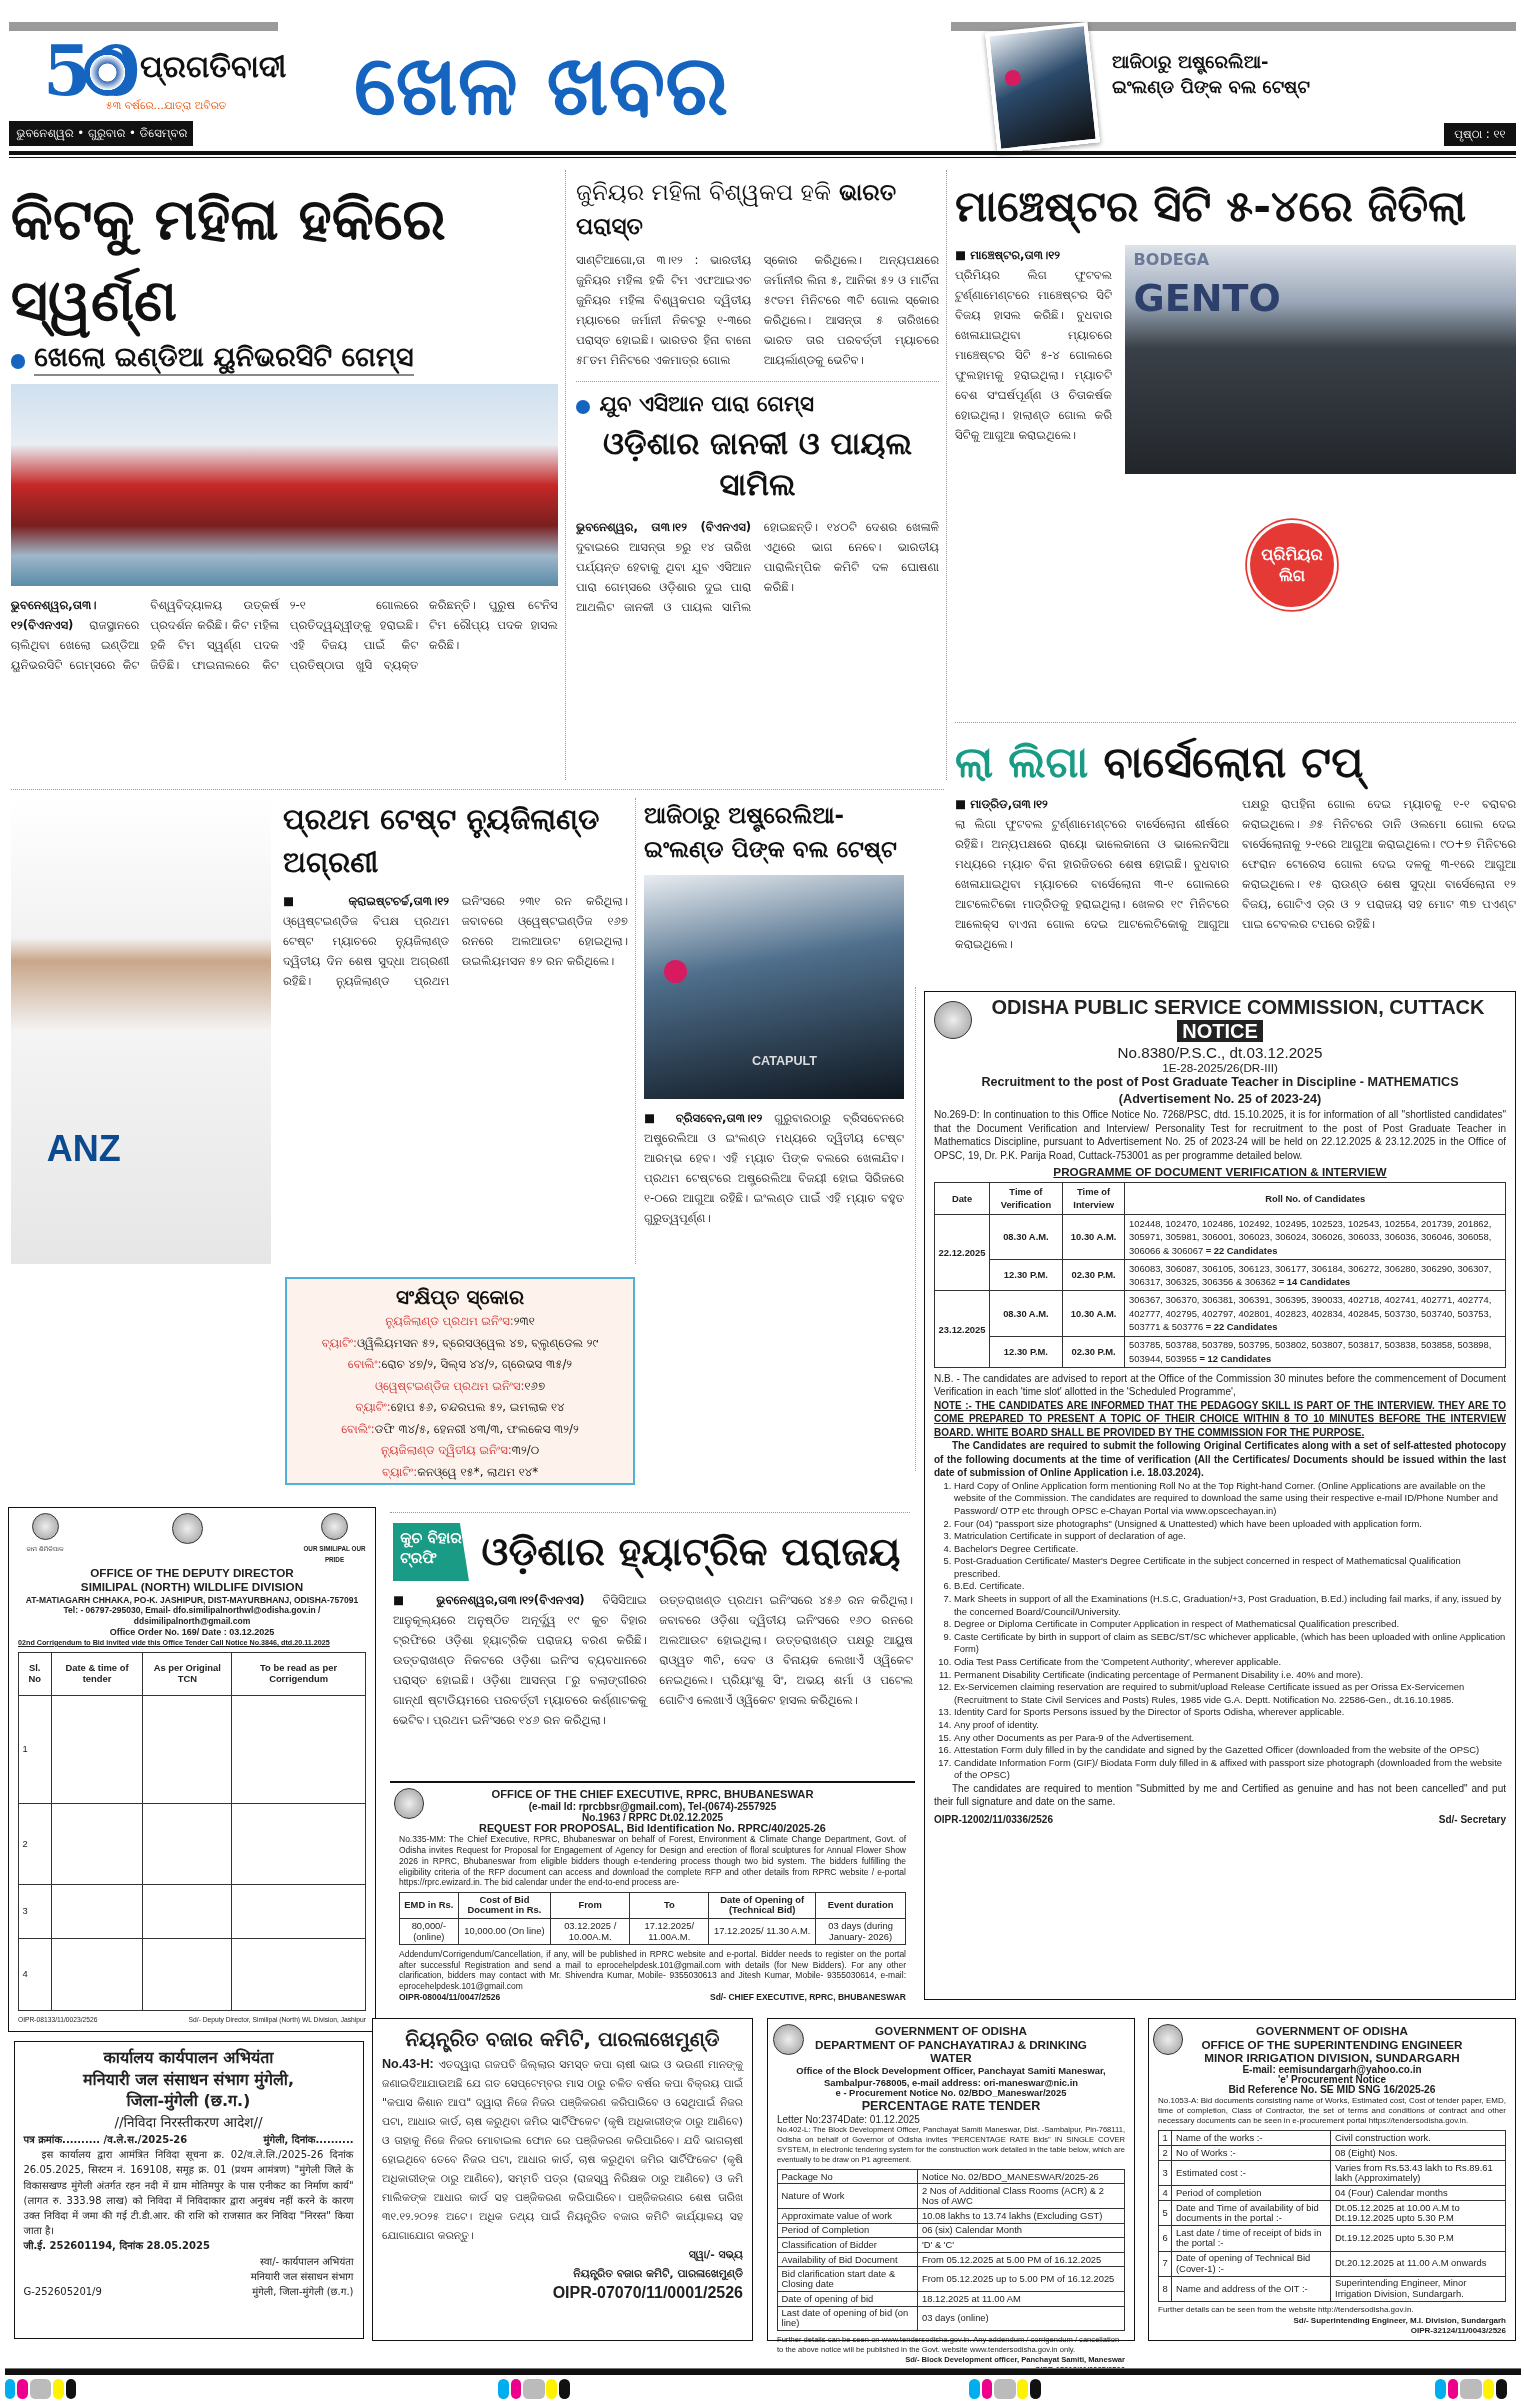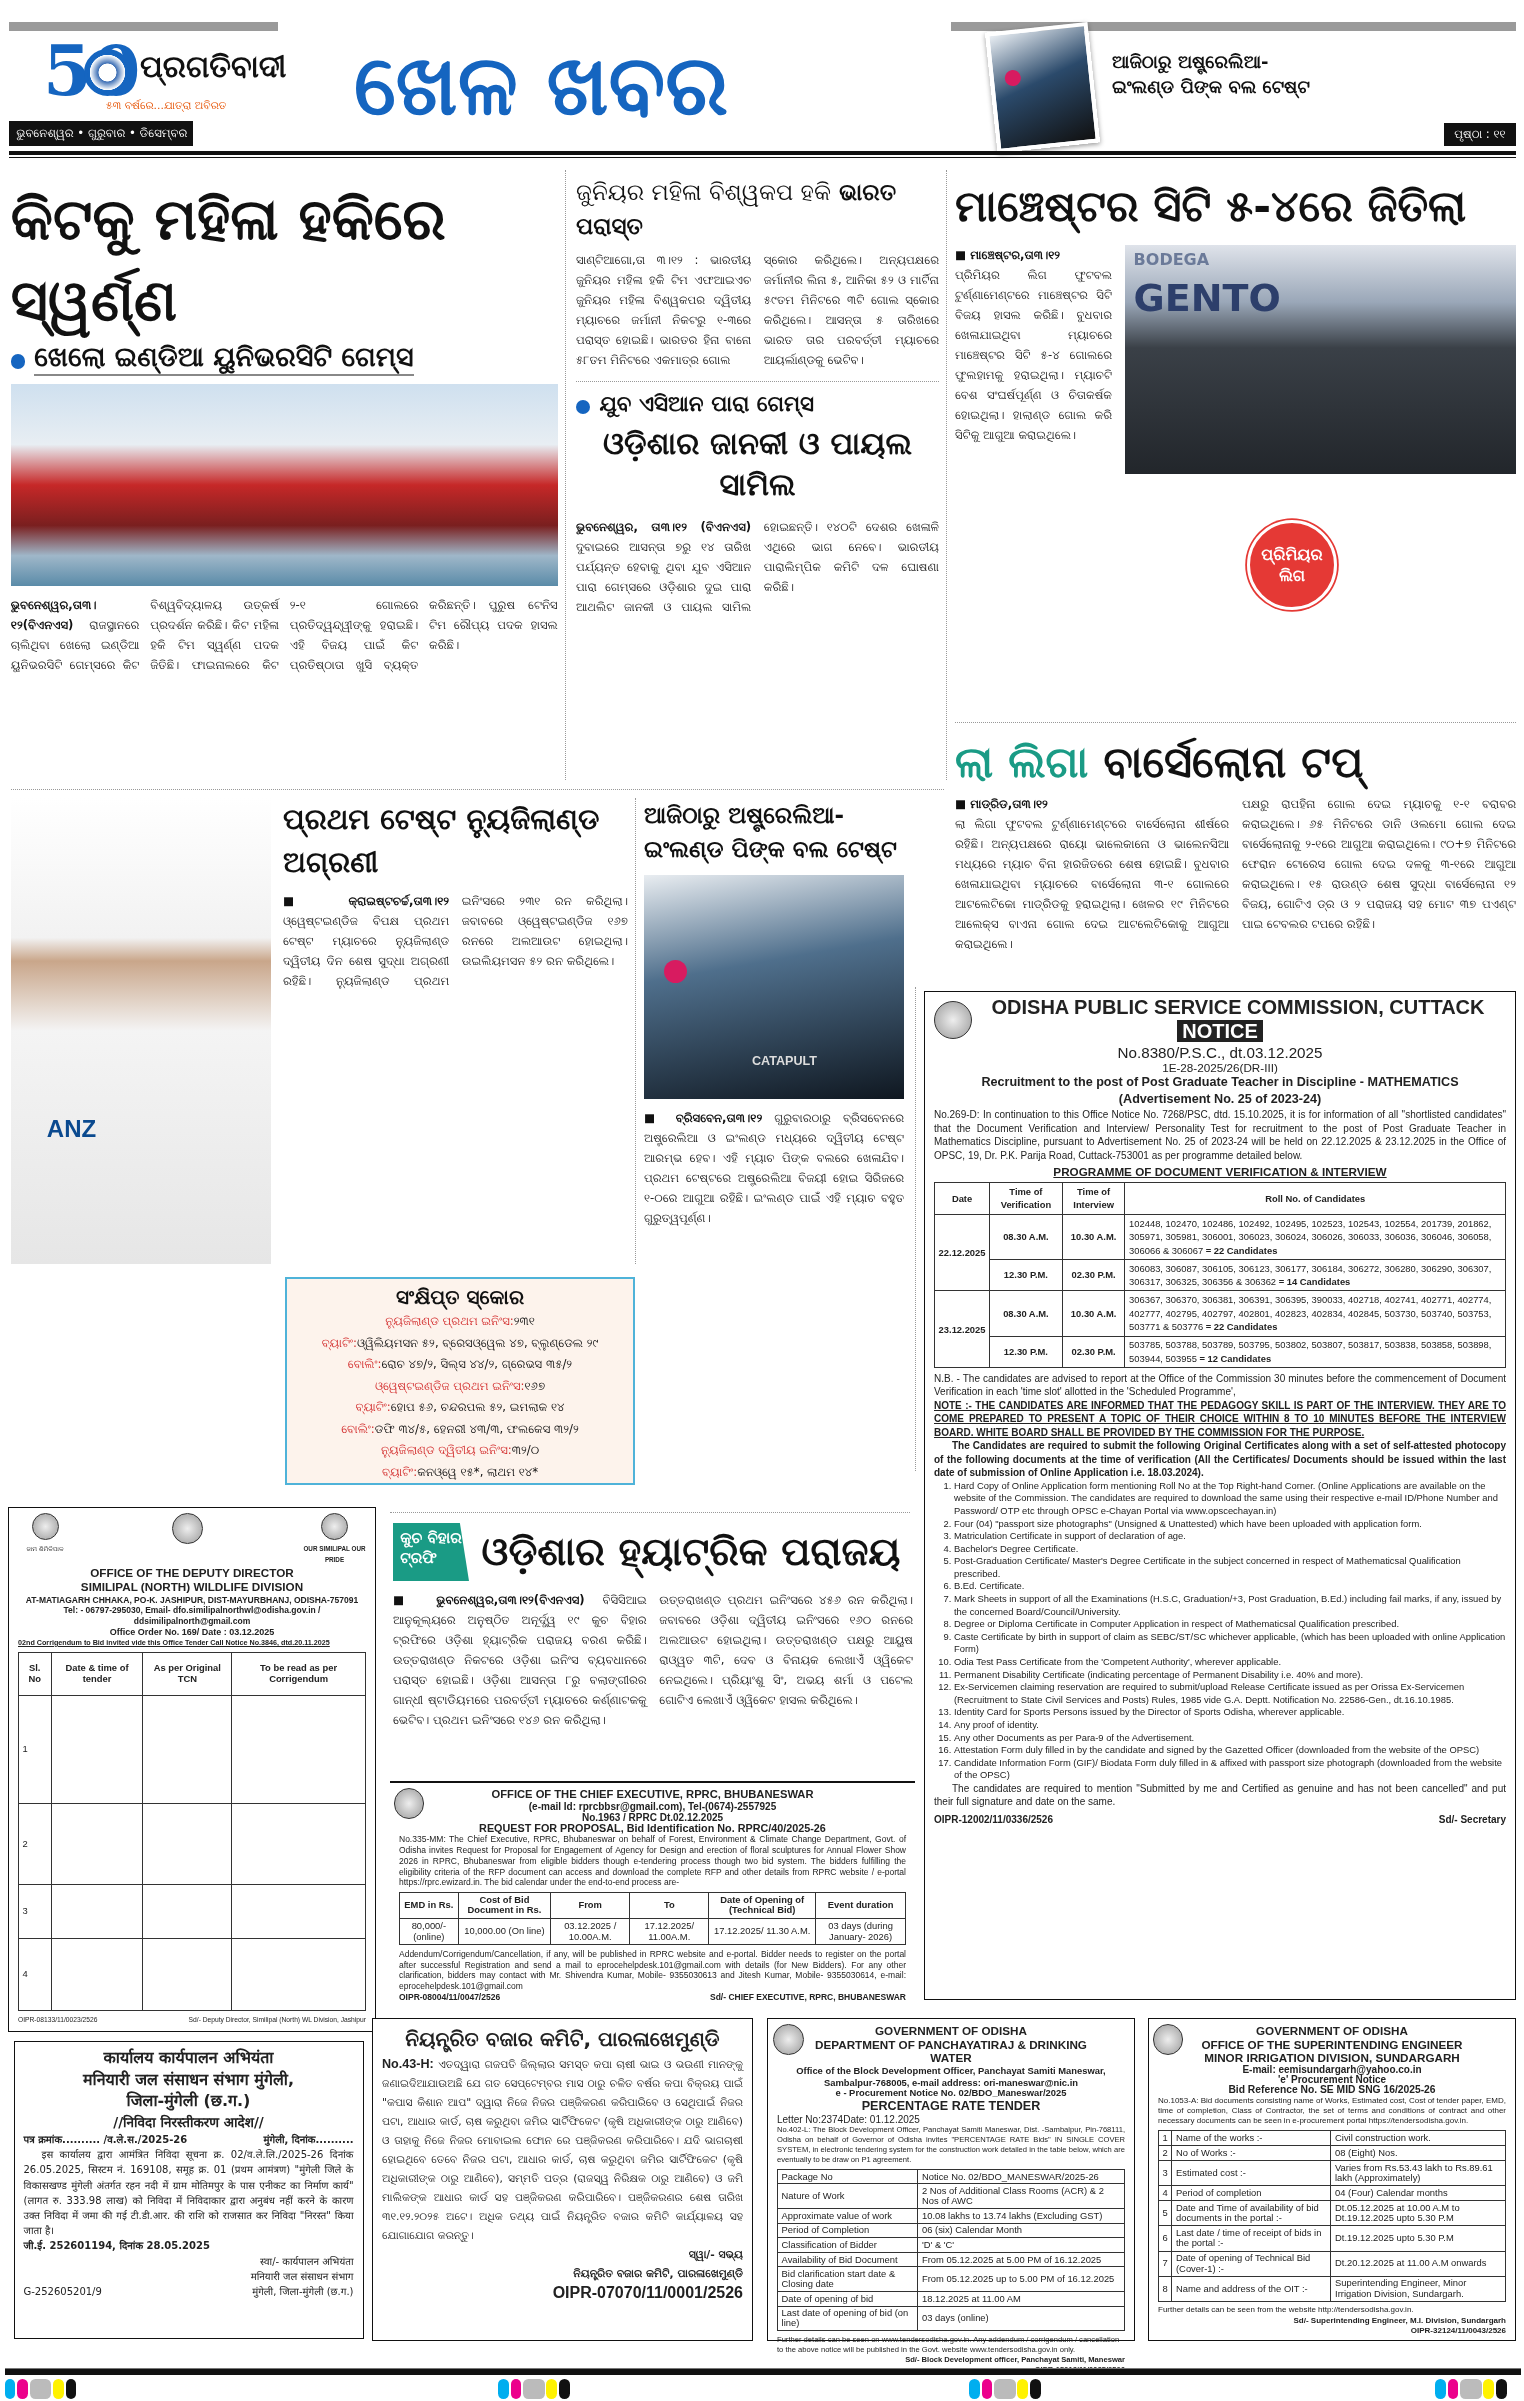--- a/index.html
+++ b/index.html
@@ -114,21 +114,21 @@
       <div class="hl">■ <span>ମାଡ୍ରିଡ,ତା୩।୧୨</span></div>
       <span>ଲା ଲିଗା ଫୁଟବଲ ଟୁର୍ଣ୍ଣାମେଣ୍ଟରେ ବାର୍ସେଲୋନା ଶୀର୍ଷରେ ରହିଛି। ଅନ୍ୟପକ୍ଷରେ ରାୟୋ ଭାଲେକାନୋ ଓ ଭାଲେନସିଆ ମଧ୍ୟରେ ମ୍ୟାଚ ବିନା ହାରଜିତରେ ଶେଷ ହୋଇଛି। ବୁଧବାର ଖେଳାଯାଇଥିବା ମ୍ୟାଚରେ ବାର୍ସେଲୋନା ୩-୧ ଗୋଲରେ ଆଟଲେଟିକୋ ମାଡ୍ରିଡକୁ ହରାଇଥିଲା। ଖେଳର ୧୯ ମିନିଟରେ ଆଲେକ୍ସ ବାଏନା ଗୋଲ ଦେଇ ଆଟଲେଟିକୋକୁ ଆଗୁଆ କରାଇଥିଲେ।</span>
     </div>
     <div class="body-text" style="flex:1;font-size:11.7px;line-height:20px">ପକ୍ଷରୁ ରାପହିନା ଗୋଲ ଦେଇ ମ୍ୟାଚକୁ ୧-୧ ବରାବର କରାଇଥିଲେ। ୬୫ ମିନିଟରେ ଡାନି ଓଲମୋ ଗୋଲ ଦେଇ ବାର୍ସେଲୋନାକୁ ୨-୧ରେ ଆଗୁଆ କରାଇଥିଲେ। ୯୦+୭ ମିନିଟରେ ଫେରାନ ଟୋରେସ ଗୋଲ ଦେଇ ଦଳକୁ ୩-୧ରେ ଆଗୁଆ କରାଇଥିଲେ। ୧୫ ରାଉଣ୍ଡ ଶେଷ ସୁଦ୍ଧା ବାର୍ସେଲୋନା ୧୨ ବିଜୟ, ଗୋଟିଏ ଡ୍ର ଓ ୨ ପରାଜୟ ସହ ମୋଟ ୩୭ ପଏଣ୍ଟ ପାଇ ଟେବଲର ଟପରେ ରହିଛି।</div>
   </div>
 </div>
 
 <div class="abs doth" style="left:10.8px;top:789px;width:933px"></div>
 
 <div class="abs photo" style="left:10.8px;top:798px;width:260px;height:466px;background:linear-gradient(180deg,#fff 0%,#f2f2f2 30%,#c9a68a 35%,#f4f4f4 50%,#e6e6e6 100%)">
-  <span style="position:absolute;left:36px;top:317px;font-size:24px;font-weight:bold;color:#0b4a8f;font-family:'Liberation Sans',sans-serif">ANZ</span>
+  <span style="position:absolute;left:36px;top:330px;font-size:36px;font-weight:bold;color:#0b4a8f;font-family:'Liberation Sans',sans-serif">ANZ</span>
 </div>
 <div class="abs" style="left:283px;top:798px;width:345px">
   <div style="font-size:29px;font-weight:bold;line-height:43px">ପ୍ରଥମ ଟେଷ୍ଟ ନ୍ୟୁଜିଲାଣ୍ଡ ଅଗ୍ରଣୀ</div>
   <div class="body-text" style="margin-top:7.2px;column-count:2;column-gap:12.6px;font-size:11.7px;line-height:20px;height:363px">
     <span class="hl">■ <span>କ୍ରାଇଷ୍ଟଚର୍ଚ୍ଚ,ତା୩।୧୨</span></span>
     <span>ଓ୍ୱେଷ୍ଟଇଣ୍ଡିଜ ବିପକ୍ଷ ପ୍ରଥମ ଟେଷ୍ଟ ମ୍ୟାଚରେ ନ୍ୟୁଜିଲାଣ୍ଡ ଦ୍ୱିତୀୟ ଦିନ ଶେଷ ସୁଦ୍ଧା ଅଗ୍ରଣୀ ରହିଛି। ନ୍ୟୁଜିଲାଣ୍ଡ ପ୍ରଥମ ଇନିଂସରେ ୨୩୧ ରନ କରିଥିଲା। ଜବାବରେ ଓ୍ୱେଷ୍ଟଇଣ୍ଡିଜ ୧୬୭ ରନରେ ଅଲଆଉଟ ହୋଇଥିଲା। ଉଇଲିୟମସନ ୫୨ ରନ କରିଥିଲେ।</span>
   </div>
 </div>
 
 <div class="abs" style="left:285px;top:1277px;width:350px;height:208px;background:#fdf3ec;border:2.7px solid #4fb3d9;padding:5.4px 7.2px;text-align:center">
@@ -333,21 +333,21 @@
   <div style="display:flex;justify-content:space-between;font-weight:bold">
     <span>OIPR-08004/11/0047/2526</span>
     <span>Sd/- CHIEF EXECUTIVE, RPRC, BHUBANESWAR</span>
   </div>
 </div>
 
 <div class="abs notice" style="left:13.5px;top:2041px;width:350px;height:298px;font-family:'DejaVu Sans',sans-serif;font-size:10px;line-height:15.2px">
   <div class="c" style="font-size:16px;font-weight:bold;line-height:21.5px">कार्यालय कार्यपालन अभियंता</div>
   <div class="c" style="font-size:16px;font-weight:bold;line-height:21.5px">मनियारी जल संसाधन संभाग मुंगेली,</div>
   <div class="c" style="font-size:16px;font-weight:bold;line-height:21.5px">जिला-मुंगेली (छ.ग.)</div>
-  <div class="c" style="font-size:13.5px;font-weight:bold;line-height:20px">//निविदा निरस्तीकरण आदेश//</div>
+  <div class="c" style="font-size:13.5px;font-weight:normal;line-height:20px">//निविदा निरस्तीकरण आदेश//</div>
   <div style="display:flex;justify-content:space-between;font-weight:bold">
     <span>पत्र क्रमांक.......... /व.ले.स./2025-26</span>
     <span>मुंगेली, दिनांक..........</span>
   </div>
   <div style="text-align:justify;text-indent:18px">इस कार्यालय द्वारा आमंत्रित निविदा सूचना क्र. 02/व.ले.लि./2025-26 दिनांक 26.05.2025, सिस्टम नं. 169108, समूह क्र. 01 (प्रथम आमंत्रण) "मुंगेली जिले के विकासखण्ड मुंगेली अंतर्गत रहन नदी में ग्राम मोतिमपुर के पास एनीकट का निर्माण कार्य" (लागत रु. 333.98 लाख) को निविदा में निविदाकार द्वारा अनुबंध नहीं करने के कारण उक्त निविदा में जमा की गई टी.डी.आर. की राशि को राजसात कर निविदा "निरस्त" किया जाता है।</div>
   <div style="font-weight:bold">जी.ई. 252601194, दिनांक 28.05.2025</div>
   <div style="text-align:right">
     <div>स्वा/- कार्यपालन अभियंता</div>
     <div>मनियारी जल संसाधन संभाग</div>
   </div>

